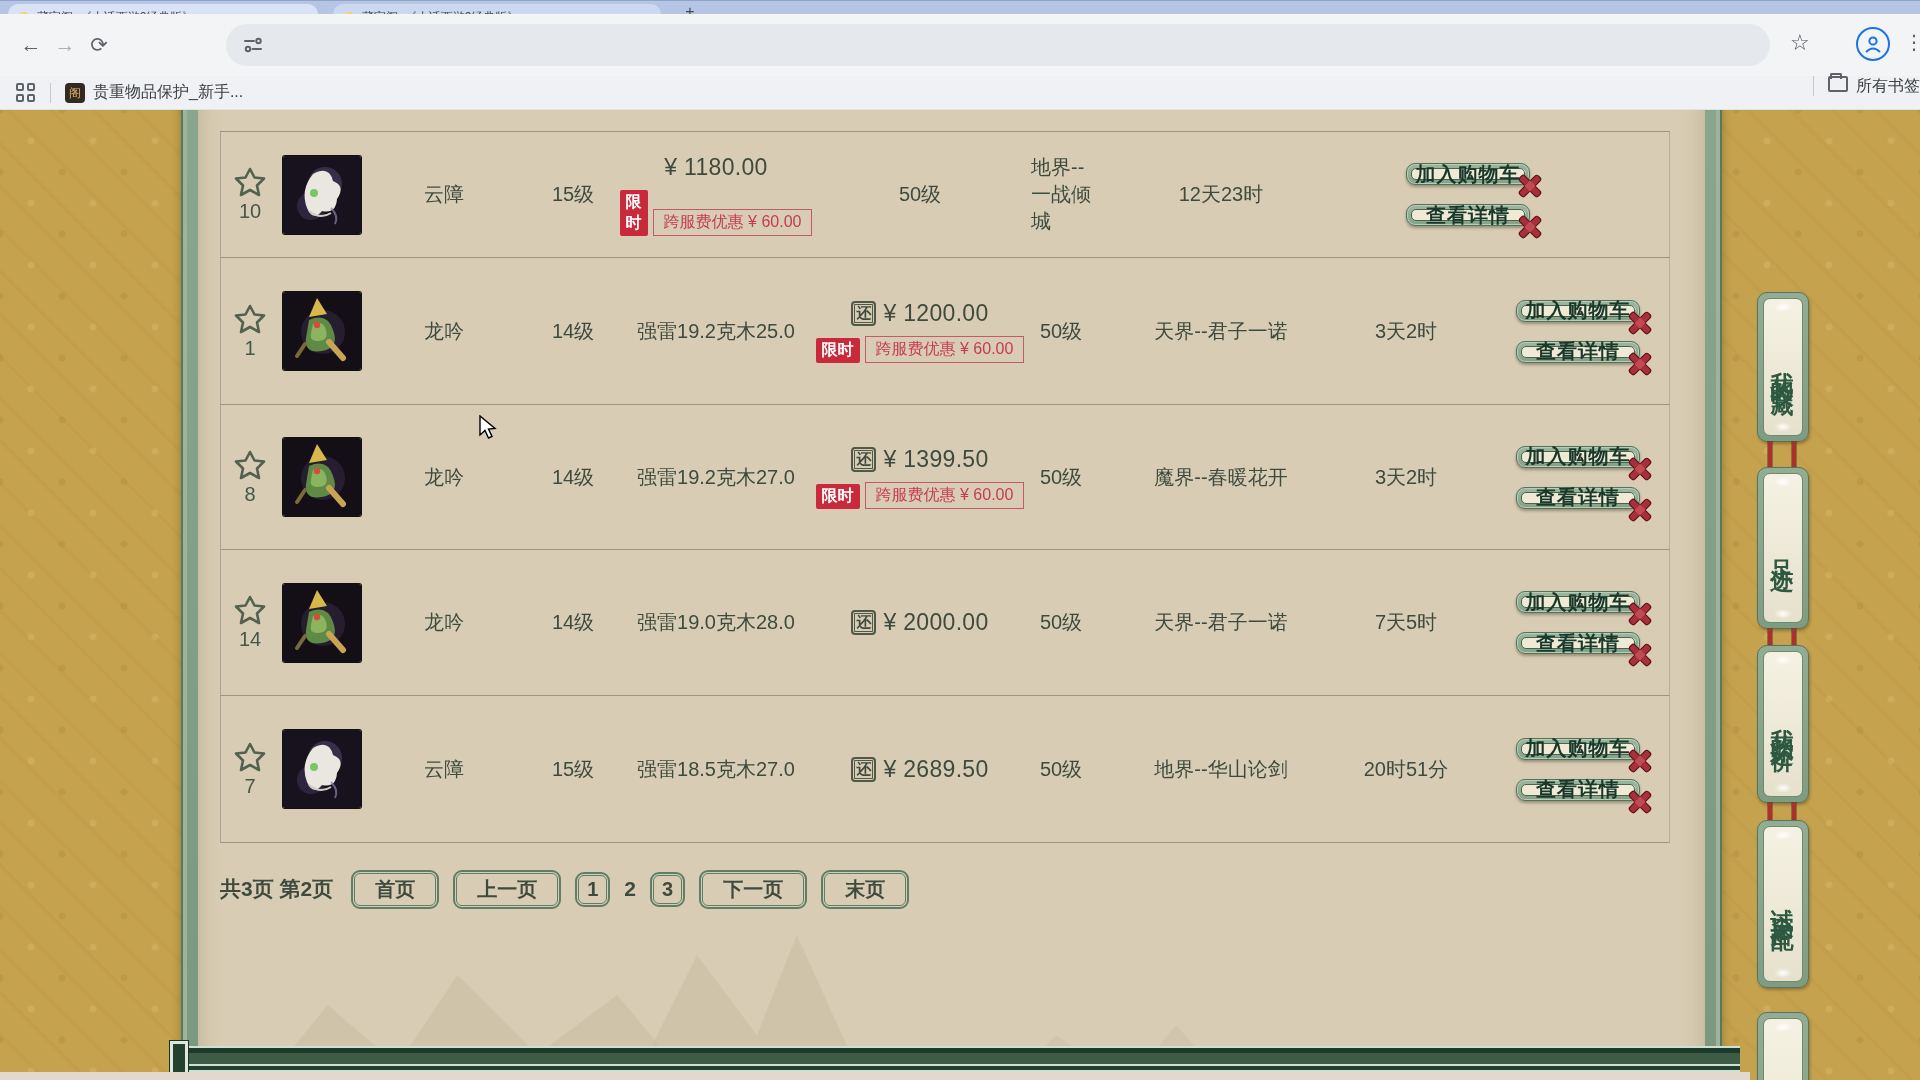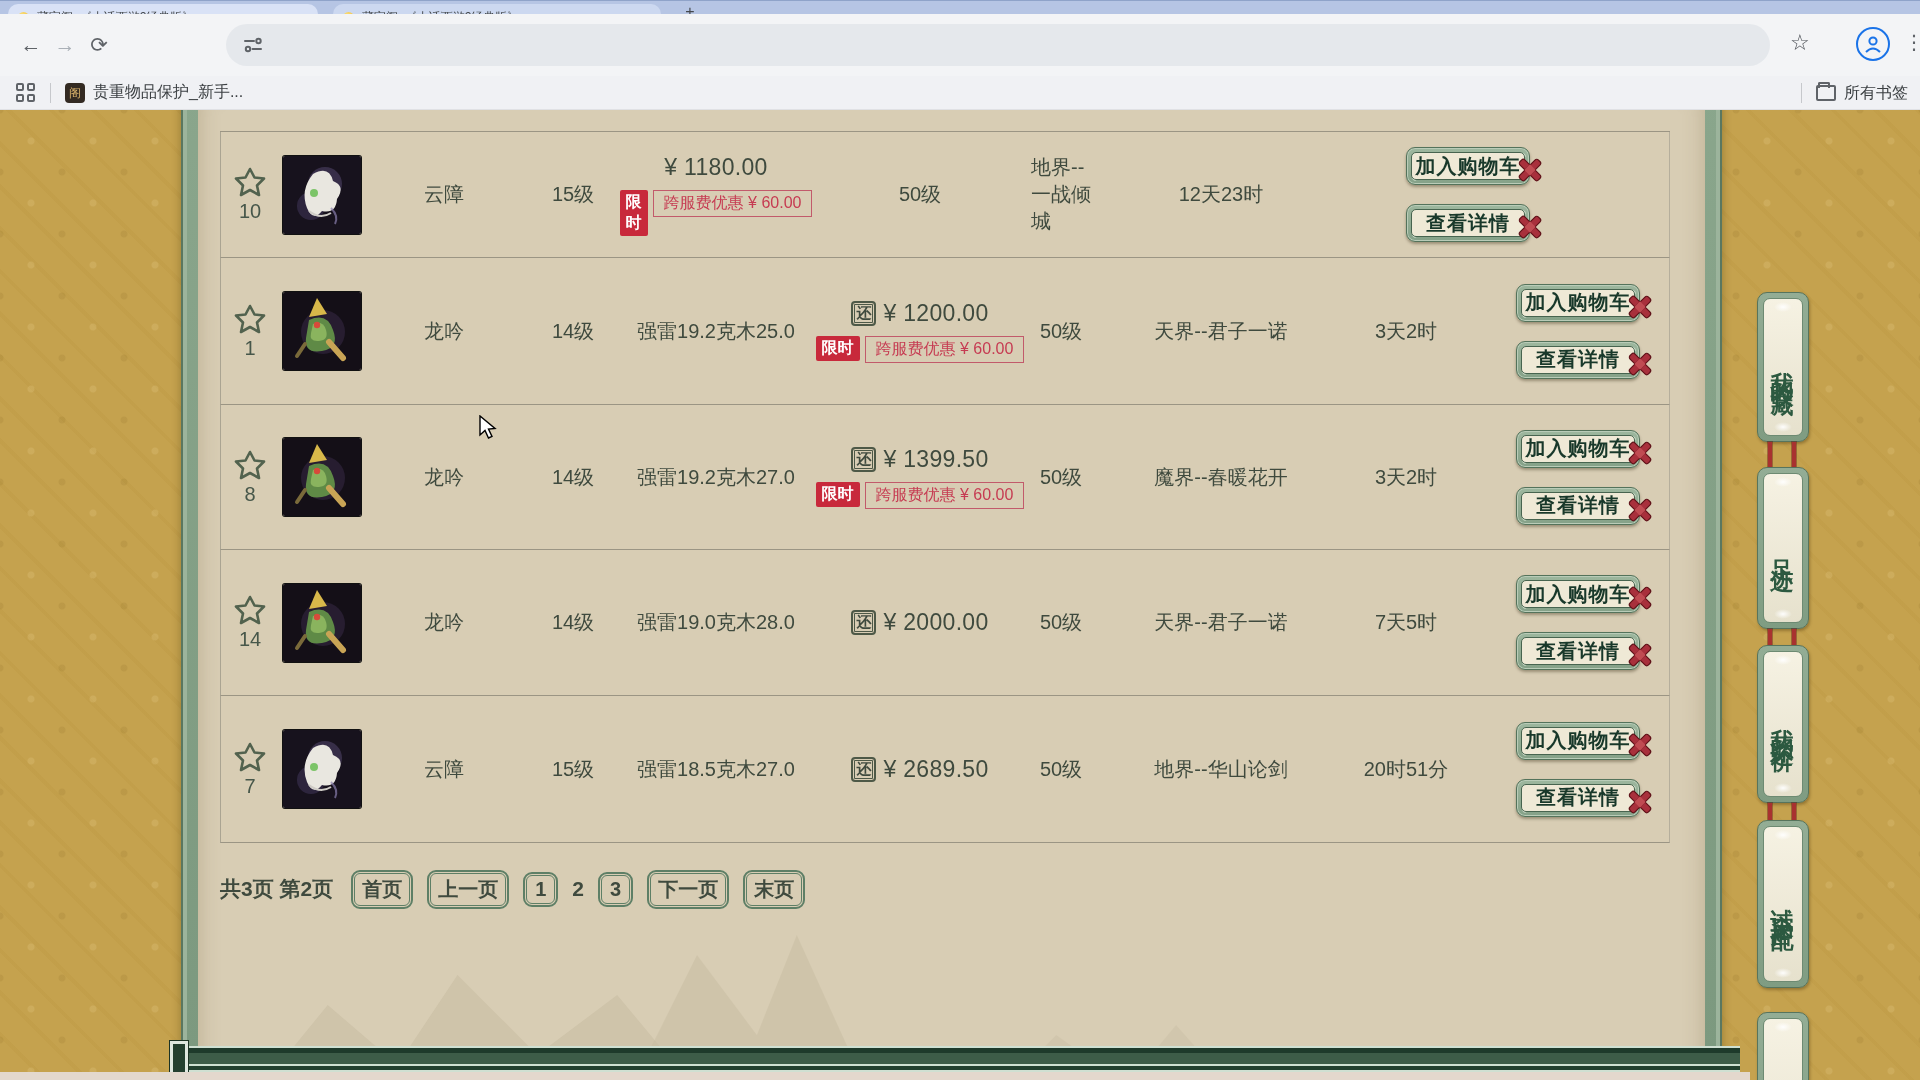--- a/index.html
+++ b/index.html
@@ -25,21 +25,21 @@
   .tb-star { position:absolute; left:1790px; top:16px; font-size:22px; color:#4a4e54; }
   .avatar { position:absolute; left:1856px; top:13px; width:34px; height:34px; border-radius:50%; border:2px solid #1a73e8; display:flex; align-items:center; justify-content:center; }
   .avatar svg { display:block; }
   .tb-menu { position:absolute; left:1904px; top:16px; font-size:20px; color:#5f6368; letter-spacing:0; }
   .bookbar { position:relative; height:34px; background:#f0f1f4; display:flex; align-items:center; border-bottom:1px solid #e0e1e4; }
   .apps { margin-left:16px; width:20px; height:20px; display:grid; grid-template-columns:8px 8px; grid-template-rows:8px 8px; gap:3px; }
   .apps i { border:2px solid #5f6368; border-radius:2px; }
   .vdiv { width:1px; height:20px; background:#c6c8cc; margin:0 14px; }
   .bm { display:flex; align-items:center; gap:8px; font-size:16px; color:#3c4043; }
   .bm .fico { width:20px; height:20px; background:#332a22; border-radius:4px; color:#d8b06a; font-size:12px; line-height:20px; text-align:center; }
-  .bookbar .right { position:absolute; right:12px; top:0; height:34px; display:flex; align-items:center; }
+  .bookbar .right { position:absolute; right:0; top:0; height:34px; display:flex; }
   .folder { width:20px; height:16px; position:relative; }
   .folder b { position:absolute; inset:0; border:2px solid #5f6368; border-radius:2px; }
   .folder b::before { content:""; position:absolute; top:-5px; left:0; width:8px; height:4px; border:2px solid #5f6368; border-bottom:none; border-radius:2px 2px 0 0; }
   .allbm { font-size:16px; color:#3c4043; margin:0 0 0 8px; white-space:nowrap; }
 
   
   #page { position:absolute; top:110px; left:0; width:1920px; height:970px; overflow:hidden;
     background-color:#c5a24e;
     background-image:
       radial-gradient(rgba(255,235,180,.14) 3px, transparent 4px),
@@ -66,41 +66,41 @@
   .cell { display:flex; flex-direction:column; align-items:center; justify-content:center; }
   .c-star svg { display:block; }
   .c-star .cnt { margin-top:2px; font-size:20px; color:#47574a; }
   .c-img .frame { width:78px; height:78px; border-radius:2px; overflow:hidden; box-shadow:0 0 0 1px #111; }
   .c-attr { line-height:27px; text-align:center; }
   .priceline { display:flex; align-items:center; gap:7px; }
   .hbadge { width:25px; height:25px; border:2px solid #4e5947; border-radius:4px; font-size:15px; font-weight:bold;
     color:#3f4a3e; display:flex; align-items:center; justify-content:center;
     box-shadow:inset 0 0 0 1px #d8cdb4, inset 0 0 0 2px #4e5947; }
   .amount { font-size:23px; letter-spacing:.3px; }
-  .discount { display:flex; align-items:flex-start; gap:5px; margin-top:9px; }
+  .discount { display:flex; align-items:flex-end; gap:5px; margin-top:9px; }
   .ltag { background:#c8293b; color:#fff; font-size:16px; font-weight:bold; padding:2px 6px; border-radius:2px; }
   .dbox { border:1px solid #c25a6b; color:#c63b52; font-size:16px; padding:2px 10px; white-space:nowrap; }
   .c-btns { align-items:flex-start; gap:19px; padding-left:55px; }
-  .gbtn { position:relative; width:124px; height:38px; border-radius:9px; border:1px solid #54735b;
+  .gbtn { position:relative; width:124px; height:22px; border-radius:9px; border:1px solid #54735b;
     background:linear-gradient(180deg,#9db79e,#85a188);
     box-shadow:0 2px 3px rgba(40,30,5,.35), inset 0 0 0 1px #b9ccb8;
     background-image:radial-gradient(circle at 8px 8px, rgba(235,245,230,.9) 2px, transparent 3px),
       radial-gradient(circle at 116px 8px, rgba(235,245,230,.9) 2px, transparent 3px),
       radial-gradient(circle at 8px 30px, rgba(235,245,230,.9) 2px, transparent 3px),
       radial-gradient(circle at 116px 30px, rgba(235,245,230,.9) 2px, transparent 3px),
       linear-gradient(180deg,#9db79e,#85a188);
     cursor:pointer; }
   .gbtn .in { position:absolute; inset:4px; background:#efe9d6; border:1px solid #47644f; border-radius:5px;
     display:flex; align-items:center; justify-content:center; font-size:20px; font-weight:bold; color:#18382a; letter-spacing:1px; }
   .gbtn .knot { position:absolute; right:-15px; top:8px; }
 
   
   .pager { display:flex; align-items:center; justify-content:flex-start; gap:14px; margin:28px 60px 0 0; height:36px; }
   .pager .sum { font-size:21px; font-weight:bold; color:#3f4a3e; margin-right:4px; white-space:nowrap; }
-  .pbtn { position:relative; border:2px solid #5e7f66; border-radius:9px; padding:4px 9px; font-size:20px; font-weight:bold; color:#3f4a3e; cursor:pointer; }
+  .pbtn { position:relative; border:2px solid #5e7f66; border-radius:9px; padding:4px 22px; font-size:20px; font-weight:bold; color:#3f4a3e; cursor:pointer; }
   .pbtn::after { content:""; position:absolute; inset:1px; border:1px solid #5e7f66; border-radius:6px; }
   .pbtn.num { padding:4px 10px; }
   .pcur { font-size:21px; font-weight:bold; color:#3f4a3e; }
 
   
   .vtab { position:absolute; left:1757px; width:52px; border-radius:10px; background:linear-gradient(180deg,#93ad95,#7f9c82);
     border:1px solid #57745d; box-shadow:1px 2px 3px rgba(60,40,5,.35); cursor:pointer; }
   .vtab .vin { position:absolute; inset:5px; border-radius:7px; background:linear-gradient(180deg,#f6f2e3,#e6e1cd);
     border:1px solid #6d8a72; display:flex; align-items:center; justify-content:center; }
   .vtab .vin::before, .vtab .vin::after { content:""; position:absolute; left:50%; transform:translateX(-50%);

